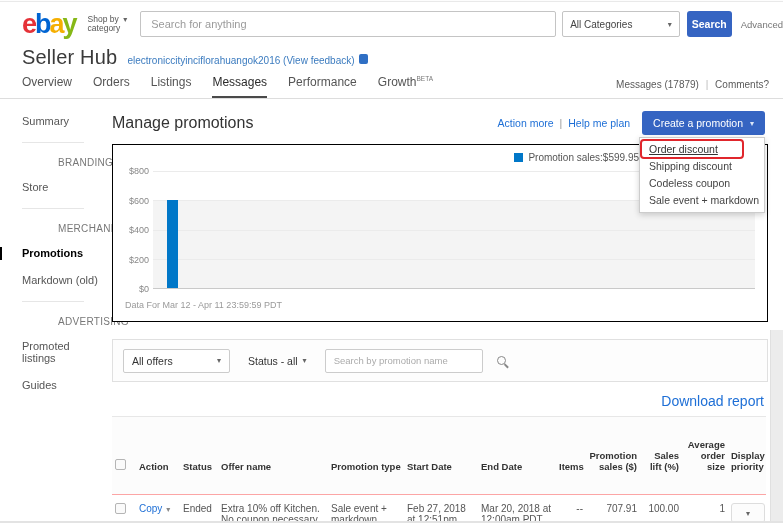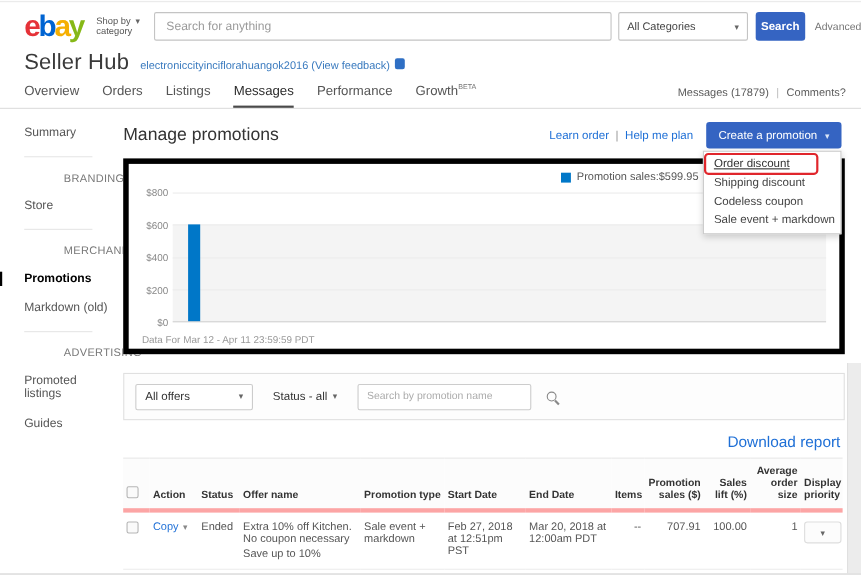--- a/index.html
+++ b/index.html
@@ -56,21 +56,21 @@
   .create-btn { background:#3564c2; color:#fff; border:none; border-radius:3px; height:24px; padding:0 11px; font-size:10.5px; cursor:pointer; display:flex; align-items:center; gap:7px; font-family:"Liberation Sans",sans-serif; }
   .create-btn .caret { color:#dce6f7; }
 
   
   .menu { position:absolute; top:26px; right:3px; width:126px; background:#fff; border:1px solid #ccc; box-shadow:0 2px 6px rgba(0,0,0,.18); z-index:10; padding:3px 0; }
   .menu-item { position:relative; font-size:10.5px; color:#444; line-height:11px; padding:3px 9px; cursor:pointer; white-space:nowrap; }
   .menu-item.first { text-decoration:underline; color:#333; }
   .red-box { position:absolute; left:0px; top:-2px; width:104px; height:20px; border:2px solid #e0262c; border-radius:4px; pointer-events:none; }
 
   
-  .chart-panel { margin-top:9px; border:5px solid #000000; height:178px; position:relative; padding:8px 12px 0 10px; background:#fff; }
+  .chart-panel { margin-top:9px; border:1px solid #000000; height:178px; position:relative; padding:8px 12px 0 10px; background:#fff; }
   .legend { position:absolute; top:7px; right:128px; display:flex; align-items:center; gap:5px; font-size:10px; color:#555; }
   .legend-swatch { width:9px; height:9px; background:#0077c8; display:inline-block; }
   .chart-body { margin-top:18px; display:flex; }
   .ylab { position:relative; width:30px; flex:none; height:118px; }
   .ylab span { position:absolute; right:4px; font-size:9px; color:#888; transform:translateY(-50%); }
   .area { position:relative; flex:1; height:118px; border-bottom:1px solid #c9c9c9; }
   .band { position:absolute; left:0; right:0; top:25%; bottom:0; background:#f4f4f4; }
   .grid { position:absolute; left:0; right:0; height:1px; background:#ebebeb; }
   .bar { position:absolute; left:14px; bottom:0; width:11px; background:#0077c8; }
   .xlabs { display:flex; justify-content:space-between; margin-left:30px; margin-top:4px; font-size:9px; color:#888; }
@@ -83,21 +83,21 @@
   .promo-search { margin-left:18px; width:158px; height:24px; border:1px solid #ccc; border-radius:2px; font-size:9.5px; padding:0 8px; color:#333; font-family:"Liberation Sans",sans-serif; }
   .promo-search::placeholder { color:#ababab; }
   .mag { margin-left:14px; width:9px; height:9px; border:1.5px solid #888; border-radius:50%; position:relative; display:inline-block; cursor:pointer; }
   .mag::after { content:""; position:absolute; width:5px; height:1.5px; background:#888; transform:rotate(45deg); right:-4px; bottom:-2px; }
 
   
   .table-sec { margin-top:6px; padding-right:2px; }
   .dl-row { text-align:right; font-size:14px; color:#1e6fd6; padding:5px 2px 7px; }
   .dl-row span { cursor:pointer; }
   table { width:654px; border-collapse:collapse; table-layout:fixed; }
-  th { font-size:9.5px; color:#333; text-align:left; vertical-align:bottom; padding:6px 3px; border-top:1px solid #e7e7e7; border-bottom:4px solid #fca5a5; background:#fcfcfc; }
+  th { font-size:9.5px; color:#333; text-align:left; vertical-align:bottom; padding:22px 3px; border-top:1px solid #e7e7e7; border-bottom:1px solid #fca5a5; background:#fcfcfc; }
   td { font-size:10px; color:#555; vertical-align:top; padding:8px 3px; border-bottom:1px solid #ededed; }
   th.num, td.num { text-align:right; }
   .cb { width:11px; height:11px; border:1px solid #b5b5b5; border-radius:2px; background:#fafafa; display:inline-block; cursor:pointer; }
   .copy-link { color:#1e6fd6; cursor:pointer; }
   .copy-caret { color:#888; font-size:8px; margin-left:4px; }
   .offer2 { margin-top:2px; }
   .prio-btn { width:34px; height:20px; border:1px solid #ddd; border-radius:3px; background:#fcfcfc; color:#aaa; font-size:7px; cursor:pointer; display:block; margin:0 auto; }
 </style>
 </head>
 <body>
@@ -158,21 +158,21 @@
       <div class="sb-sec">ADVERTISING</div>
       <div class="sb-item">Promoted listings</div>
       <div class="sb-item">Guides</div>
     </aside>
 
     <main class="main">
       <div class="mp-header">
         <h1 class="mp-title">Manage promotions</h1>
         <div class="mp-actions">
           <div class="mp-links">
-            <span>Learn order</span>
+            <span>Action more</span>
             <span class="pipe">|</span>
             <span>Help me plan</span>
           </div>
           <button class="create-btn">
             <span>Create a promotion</span>
             <span class="caret">▾</span>
           </button>
         </div>
 
         <div class="menu">

